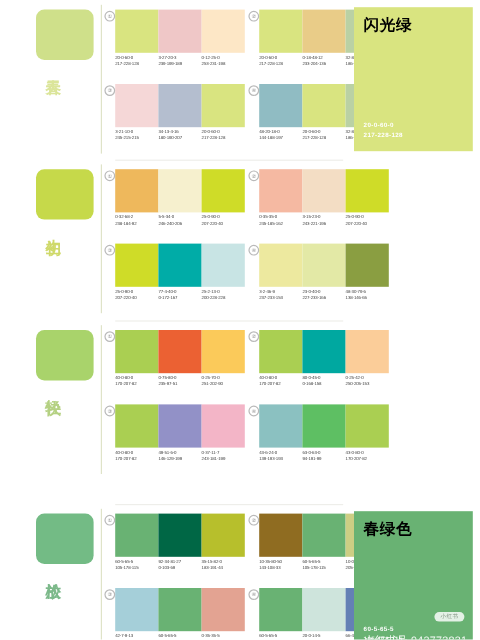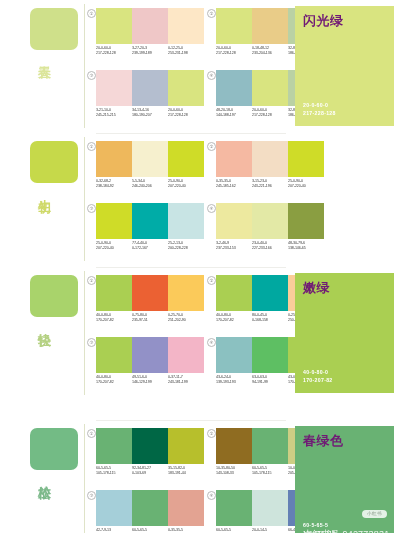--- a/index.html
+++ b/index.html
@@ -128,21 +128,21 @@
   .feature {
     position: absolute;
     left: 295px;
     width: 99px;
     height: 120px;
     top: 6px;
   }
   .feature .fname {
     position: absolute;
     left: 8px; top: 7px;
-    color: #701a75;
+    color: #000000;
     font-size: 13px;
     line-height: 15px;
     font-weight: bold;
     letter-spacing: 0.5px;
   }
   .feature .fcodes {
     position: absolute;
     left: 8px;
     bottom: 9px;
     color: #ffffff;
@@ -469,27 +469,20 @@
           <span>
             <em>63-0-63-0</em>
             <em>94-191-99</em>
           </span>
           <span>
             <em>43-0-80-0</em>
             <em>170-207-82</em>
           </span>
         </div>
       </div>
-      <div class="feature" style="background: rgb(170, 207, 82);">
-        <div class="fname">嫩绿</div>
-        <div class="fcodes">
-          <em>40-0-80-0</em>
-          <em>170-207-82</em>
-        </div>
-      </div>
       <div class="g-sep" style="top: 0px;"></div>
     </div>
     <div class="group g3">
       <div class="hero-chip" style="background: rgb(115, 187, 133);"></div>
       <div class="mood-label" style="color: rgb(124, 185, 138);">放松</div>
       <div class="col-rule"></div>
       <div class="sset p-tl">
         <div class="chips">
           <span class="idx">①</span>
           <i style="background: rgb(105, 178, 115);"></i>

